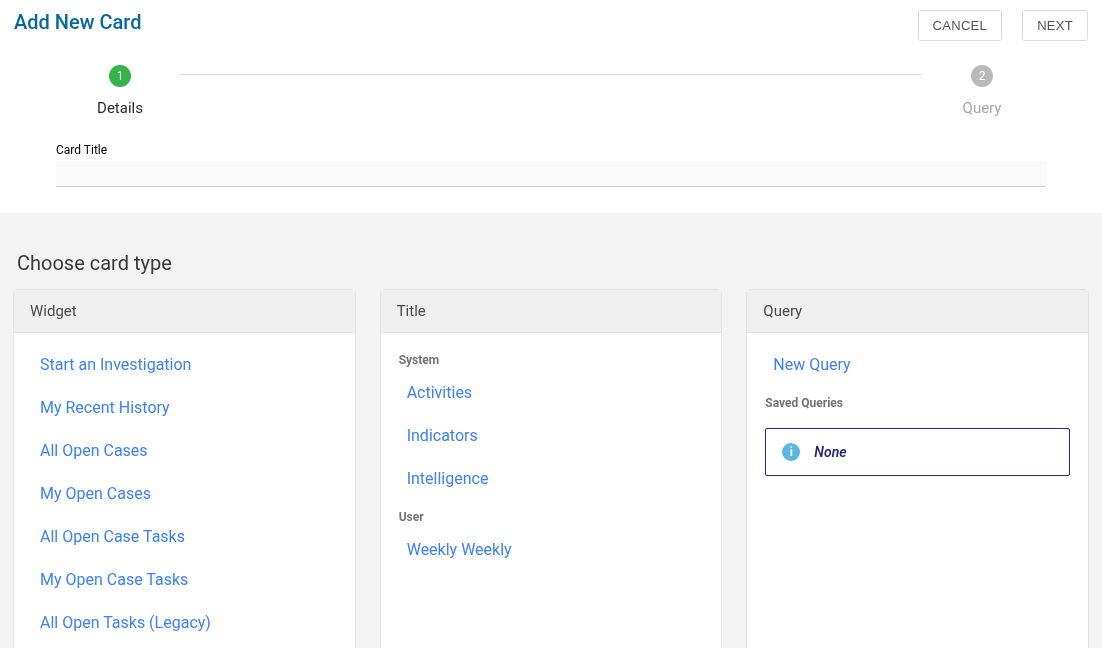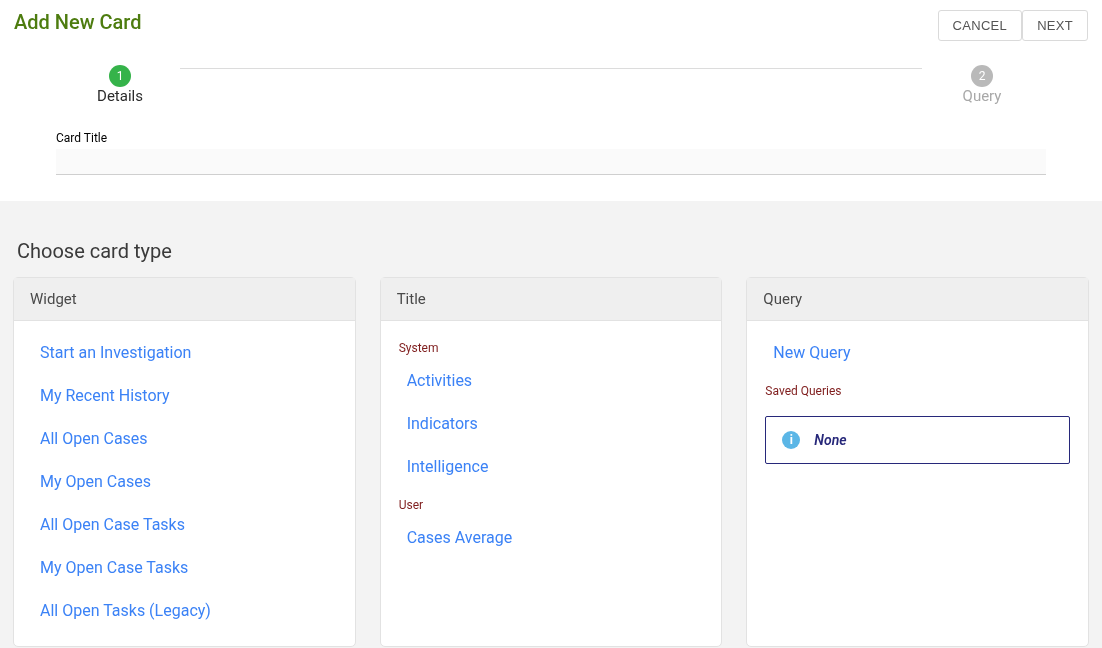--- a/index.html
+++ b/index.html
@@ -1,42 +1,42 @@
 <!DOCTYPE html>
 <html><head>
 <meta charset="utf-8">
 <style>
   * { box-sizing: border-box; margin: 0; padding: 0; }
   html, body { width: 1102px; height: 648px; font-family: -apple-system, BlinkMacSystemFont, "Segoe UI", Roboto, "Helvetica Neue", Arial, sans-serif; background: #fff; color: #333; }
   .topbar { display: flex; align-items: flex-start; justify-content: space-between; padding: 10px 14px 0 14px; }
-  .page-title { font-size: 20px; font-weight: 500; color: #4d7c0f; }
-  .top-actions { display: flex; gap: 0; }
+  .page-title { font-size: 20px; font-weight: 500; color: #0369a1; }
+  .top-actions { display: flex; gap: 20px; }
   .btn { background: #fff; border: 1px solid #dadada; border-radius: 3px; padding: 7px 14px; font-size: 13px; color: #555; cursor: pointer; letter-spacing: 0.3px; }
 
   .stepper { display: flex; align-items: center; justify-content: center; margin: 24px 0 8px; padding: 0 60px; }
   .step { display: flex; flex-direction: column; align-items: center; width: 120px; position: relative; }
   .step-circle { width: 22px; height: 22px; border-radius: 50%; display: flex; align-items: center; justify-content: center; font-size: 12px; color: #fff; }
   .step-circle.active { background: #35b34a; }
   .step-circle.inactive { background: #b9b9b9; }
-  .step-label { margin-top: 0; font-size: 15px; color: #2b2b2b; }
+  .step-label { margin-top: 12px; font-size: 15px; color: #2b2b2b; }
   .step-label.muted { color: #a8a8a8; }
   .step-line { flex: 1; height: 1px; background: #dcdcdc; margin-top: -34px; }
 
   .field-wrap { padding: 18px 56px 10px; }
   .field-label { font-size: 12px; color: #000000; margin-bottom: 4px; display: block; }
   .text-input { width: 100%; height: 26px; border: none; border-bottom: 1px solid #cfcfcf; background: #fafafa; font-size: 14px; padding: 4px 6px; outline: none; }
 
   .lower { background: #f3f3f3; margin-top: 16px; padding: 22px 0 40px; min-height: 430px; }
   .lower-inner { width: 1076px; margin: 16px auto; }
   .choose-title { font-size: 20px; font-weight: 400; color: #3a3a3a; margin: 0 0 14px 4px; }
   .columns { display: flex; gap: 24px; }
   .card-col { flex: 1; background: #fff; border: 1px solid #e2e2e2; border-radius: 5px; min-height: 360px; display: flex; flex-direction: column; }
   .col-head { background: #efefef; padding: 12px 16px; font-size: 15px; color: #4a4a4a; border-bottom: 1px solid #e2e2e2; }
   .col-body { padding: 10px 0 14px; }
-  .sub-head { font-size: 12px; color: #7f1d1d; font-weight: 400; padding: 10px 18px 4px; }
+  .sub-head { font-size: 12px; color: #737373; font-weight: 700; padding: 10px 18px 4px; }
   .opt { padding: 12px 26px; font-size: 16px; color: #3b82f6; cursor: pointer; }
   .saved-box { display: flex; align-items: center; gap: 14px; margin: 14px 18px; border: 1px solid #27287a; border-radius: 2px; padding: 14px 16px; font-style: italic; font-weight: 600; color: #27287a; font-size: 14px; }
   .info-circle { width: 18px; height: 18px; border-radius: 50%; background: #5bb6e6; color: #fff; display: flex; align-items: center; justify-content: center; font-size: 12px; font-style: normal; font-weight: 700; }
 </style>
 </head>
 <body>
 
 <div class="topbar">
   <div class="page-title">Add New Card</div>
   <div class="top-actions">
@@ -81,21 +81,21 @@
       </div>
 
       <div class="card-col">
         <div class="col-head">Title</div>
         <div class="col-body">
           <div class="sub-head">System</div>
           <div class="opt">Activities</div>
           <div class="opt">Indicators</div>
           <div class="opt">Intelligence</div>
           <div class="sub-head">User</div>
-          <div class="opt">Cases Average</div>
+          <div class="opt">Weekly Weekly</div>
         </div>
       </div>
 
       <div class="card-col">
         <div class="col-head">Query</div>
         <div class="col-body">
           <div class="opt">New Query</div>
           <div class="sub-head">Saved Queries</div>
           <div class="saved-box">
             <span class="info-circle">i</span>

